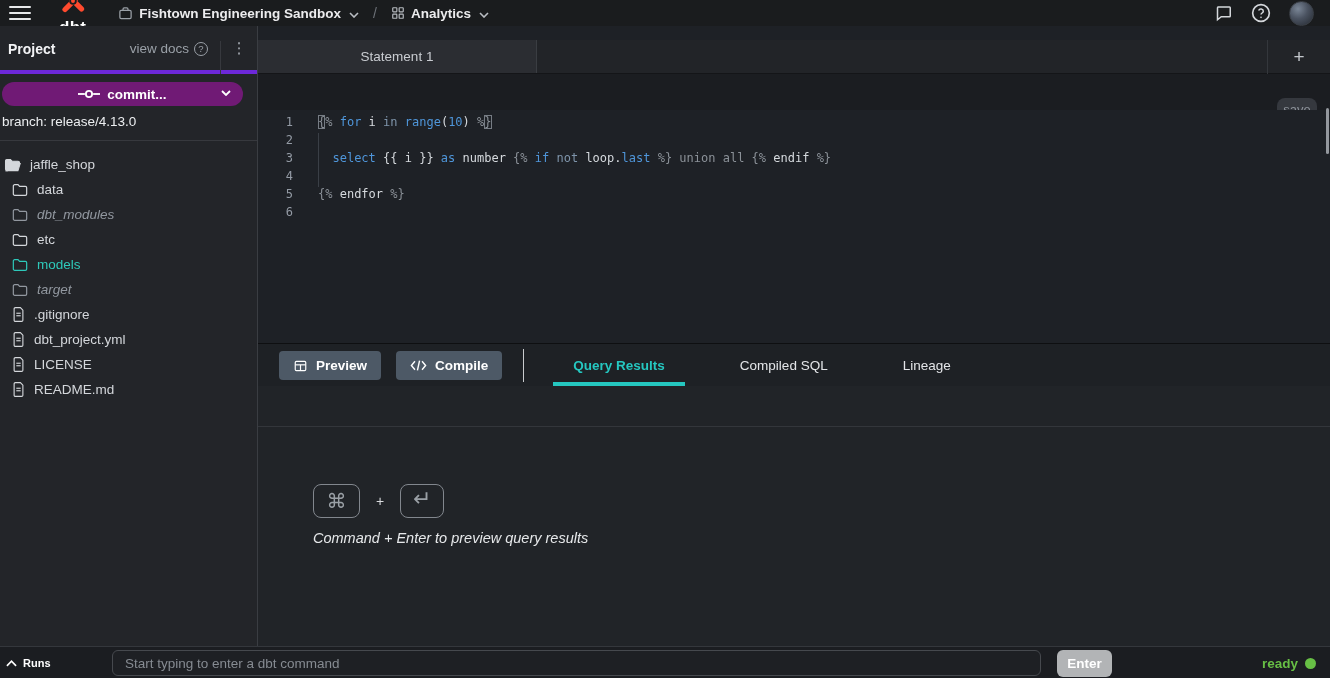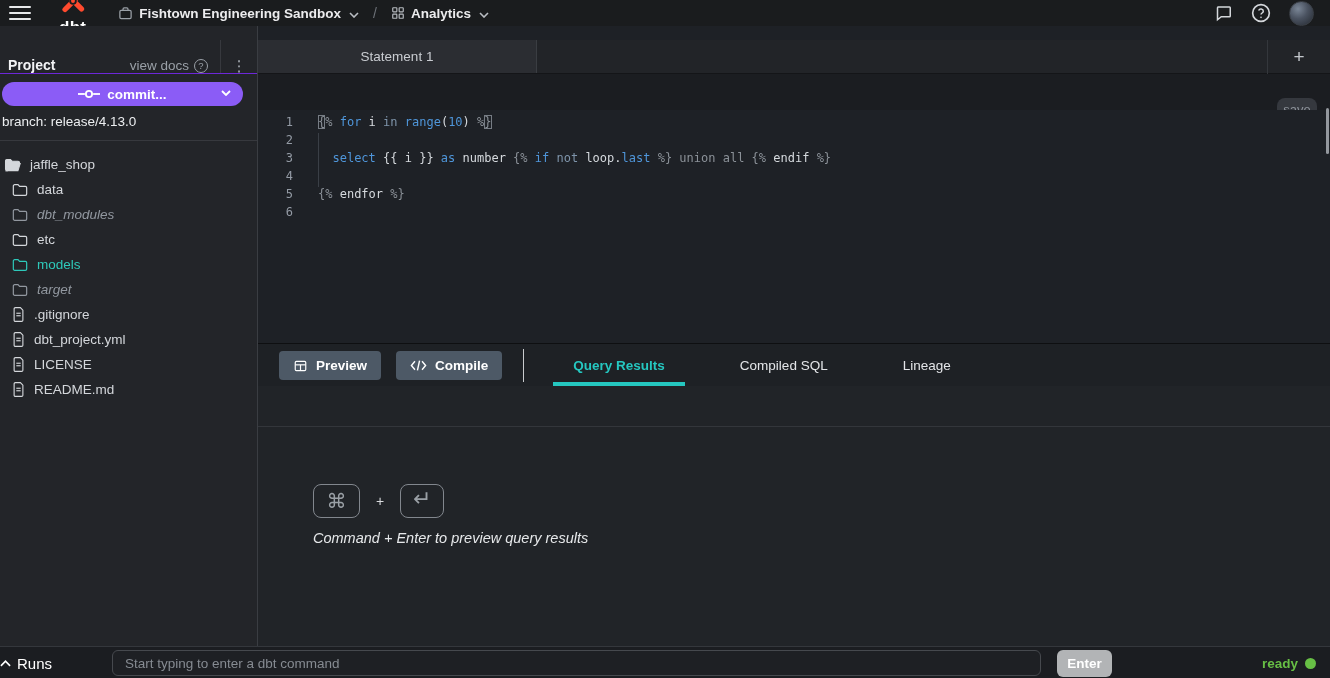--- a/index.html
+++ b/index.html
@@ -21,21 +21,21 @@
   .topbar-right { margin-left:auto; display:flex; align-items:center; gap:18px; margin-right:16px; }
   .avatar { width:25px; height:25px; border-radius:50%;
     background:radial-gradient(circle at 35% 30%, #7a8696 0%, #4a5260 45%, #23282f 100%);
     border:1px solid #3a3f46; }
   .chev { margin-left:2px; }
 
   
   .sidebar { position:absolute; left:0; top:26px; width:258px; height:620px; background:#232529;
     border-right:1px solid #3a3d42; }
   .side-header { position:absolute; left:0; top:15px; width:100%; height:33px;
-    border-bottom:1px solid #6d28d9; display:flex; align-items:flex-end; }
+    border-bottom:4px solid #6d28d9; display:flex; align-items:flex-start; }
   .side-title { color:#f2f3f5; font-weight:bold; font-size:14px; margin-left:8px; }
   .view-docs { margin-left:auto; display:flex; align-items:center; gap:5px; color:#9aa0a7;
     font-size:13.5px; cursor:pointer; margin-right:12px; }
   .qcirc { width:14px; height:14px; border:1.2px solid #9aa0a7; border-radius:50%; font-size:9.5px;
     display:flex; align-items:center; justify-content:center; color:#9aa0a7; }
   .side-header .vdiv { width:1px; height:33px; background:#37393e; }
   .kebab { width:36px; text-align:center; color:#aab0b7; font-size:15px; letter-spacing:0;
     cursor:pointer; line-height:14px; }
   .commit-btn { position:absolute; left:2px; top:56px; width:241px; height:24px; border-radius:12px;
     border:none; display:flex; align-items:center; justify-content:center; gap:7px; cursor:pointer;
@@ -104,22 +104,22 @@
   .keycap { width:47px; height:34px; border:1.5px solid #82878e; border-radius:8px; color:#9aa0a6;
     display:flex; align-items:center; justify-content:center; font-size:20px; }
   .keycap.ret { width:44px; font-size:22px; padding-bottom:4px; }
   .plus-sign { color:#d9dbde; font-size:14px; }
   .hint-text { position:absolute; left:55px; top:103px; color:#e6e8ea; font-style:italic;
     font-size:14.5px; }
 
   
   .bottombar { position:absolute; left:0; top:646px; width:1330px; height:32px; background:#1b1d21;
     border-top:1px solid #34373c; }
-  .runs { position:absolute; left:0; top:0; height:32px; display:flex; align-items:center; gap:6px;
-    color:#fff; font-weight:normal; font-size:15px; cursor:pointer; }
+  .runs { position:absolute; left:6px; top:0; height:32px; display:flex; align-items:center; gap:6px;
+    color:#fff; font-weight:bold; font-size:11px; cursor:pointer; }
   .cmd-input { position:absolute; left:112px; top:3px; width:929px; height:26px; background:#1e2024;
     border:1px solid #46494e; border-radius:6px; color:#d6d9dd; font-size:13.5px; padding:0 12px;
     font-family:"Liberation Sans", sans-serif; outline:none; }
   .cmd-input::placeholder { color:#868b92; }
   .enter-btn { position:absolute; left:1057px; top:3px; width:55px; height:27px; background:#b2b4b6;
     color:#ffffff; border:none; border-radius:6px; font-weight:bold; font-size:13.5px; cursor:pointer;
     font-family:"Liberation Sans", sans-serif; }
   .ready { position:absolute; right:14px; top:0; height:32px; display:flex; align-items:center;
     gap:7px; color:#67bf45; font-weight:bold; font-size:13.5px; }
   .ready-dot { width:11px; height:11px; border-radius:50%; background:#67bf45; }
@@ -194,21 +194,21 @@
   <div class="side-header">
     <span class="side-title">Project</span>
     <span class="view-docs">
       <span>view docs</span>
       <span class="qcirc">?</span>
     </span>
     <span class="vdiv"></span>
     <span class="kebab">⋮</span>
   </div>
 
-  <button class="commit-btn" id="commit-btn" style="background: #8b5cf6;">
+  <button class="commit-btn" id="commit-btn" style="background: #701a75;">
     <svg width="22" height="12" viewBox="0 0 24 12" fill="none" stroke="#ffffff" stroke-width="2">
       <line x1="0" y1="6" x2="7.5" y2="6"></line>
         <circle cx="12" cy="6" r="3.4"></circle>
         <line x1="16.5" y1="6" x2="24" y2="6"></line>
     </svg>
     <span>commit...</span>
     <svg class="cchev" width="10" height="6" viewBox="0 0 10 6" fill="none" stroke="#ffffff" stroke-width="1.8">
         <path d="M1 1l4 4 4-4"></path>
       </svg>
   </button>

